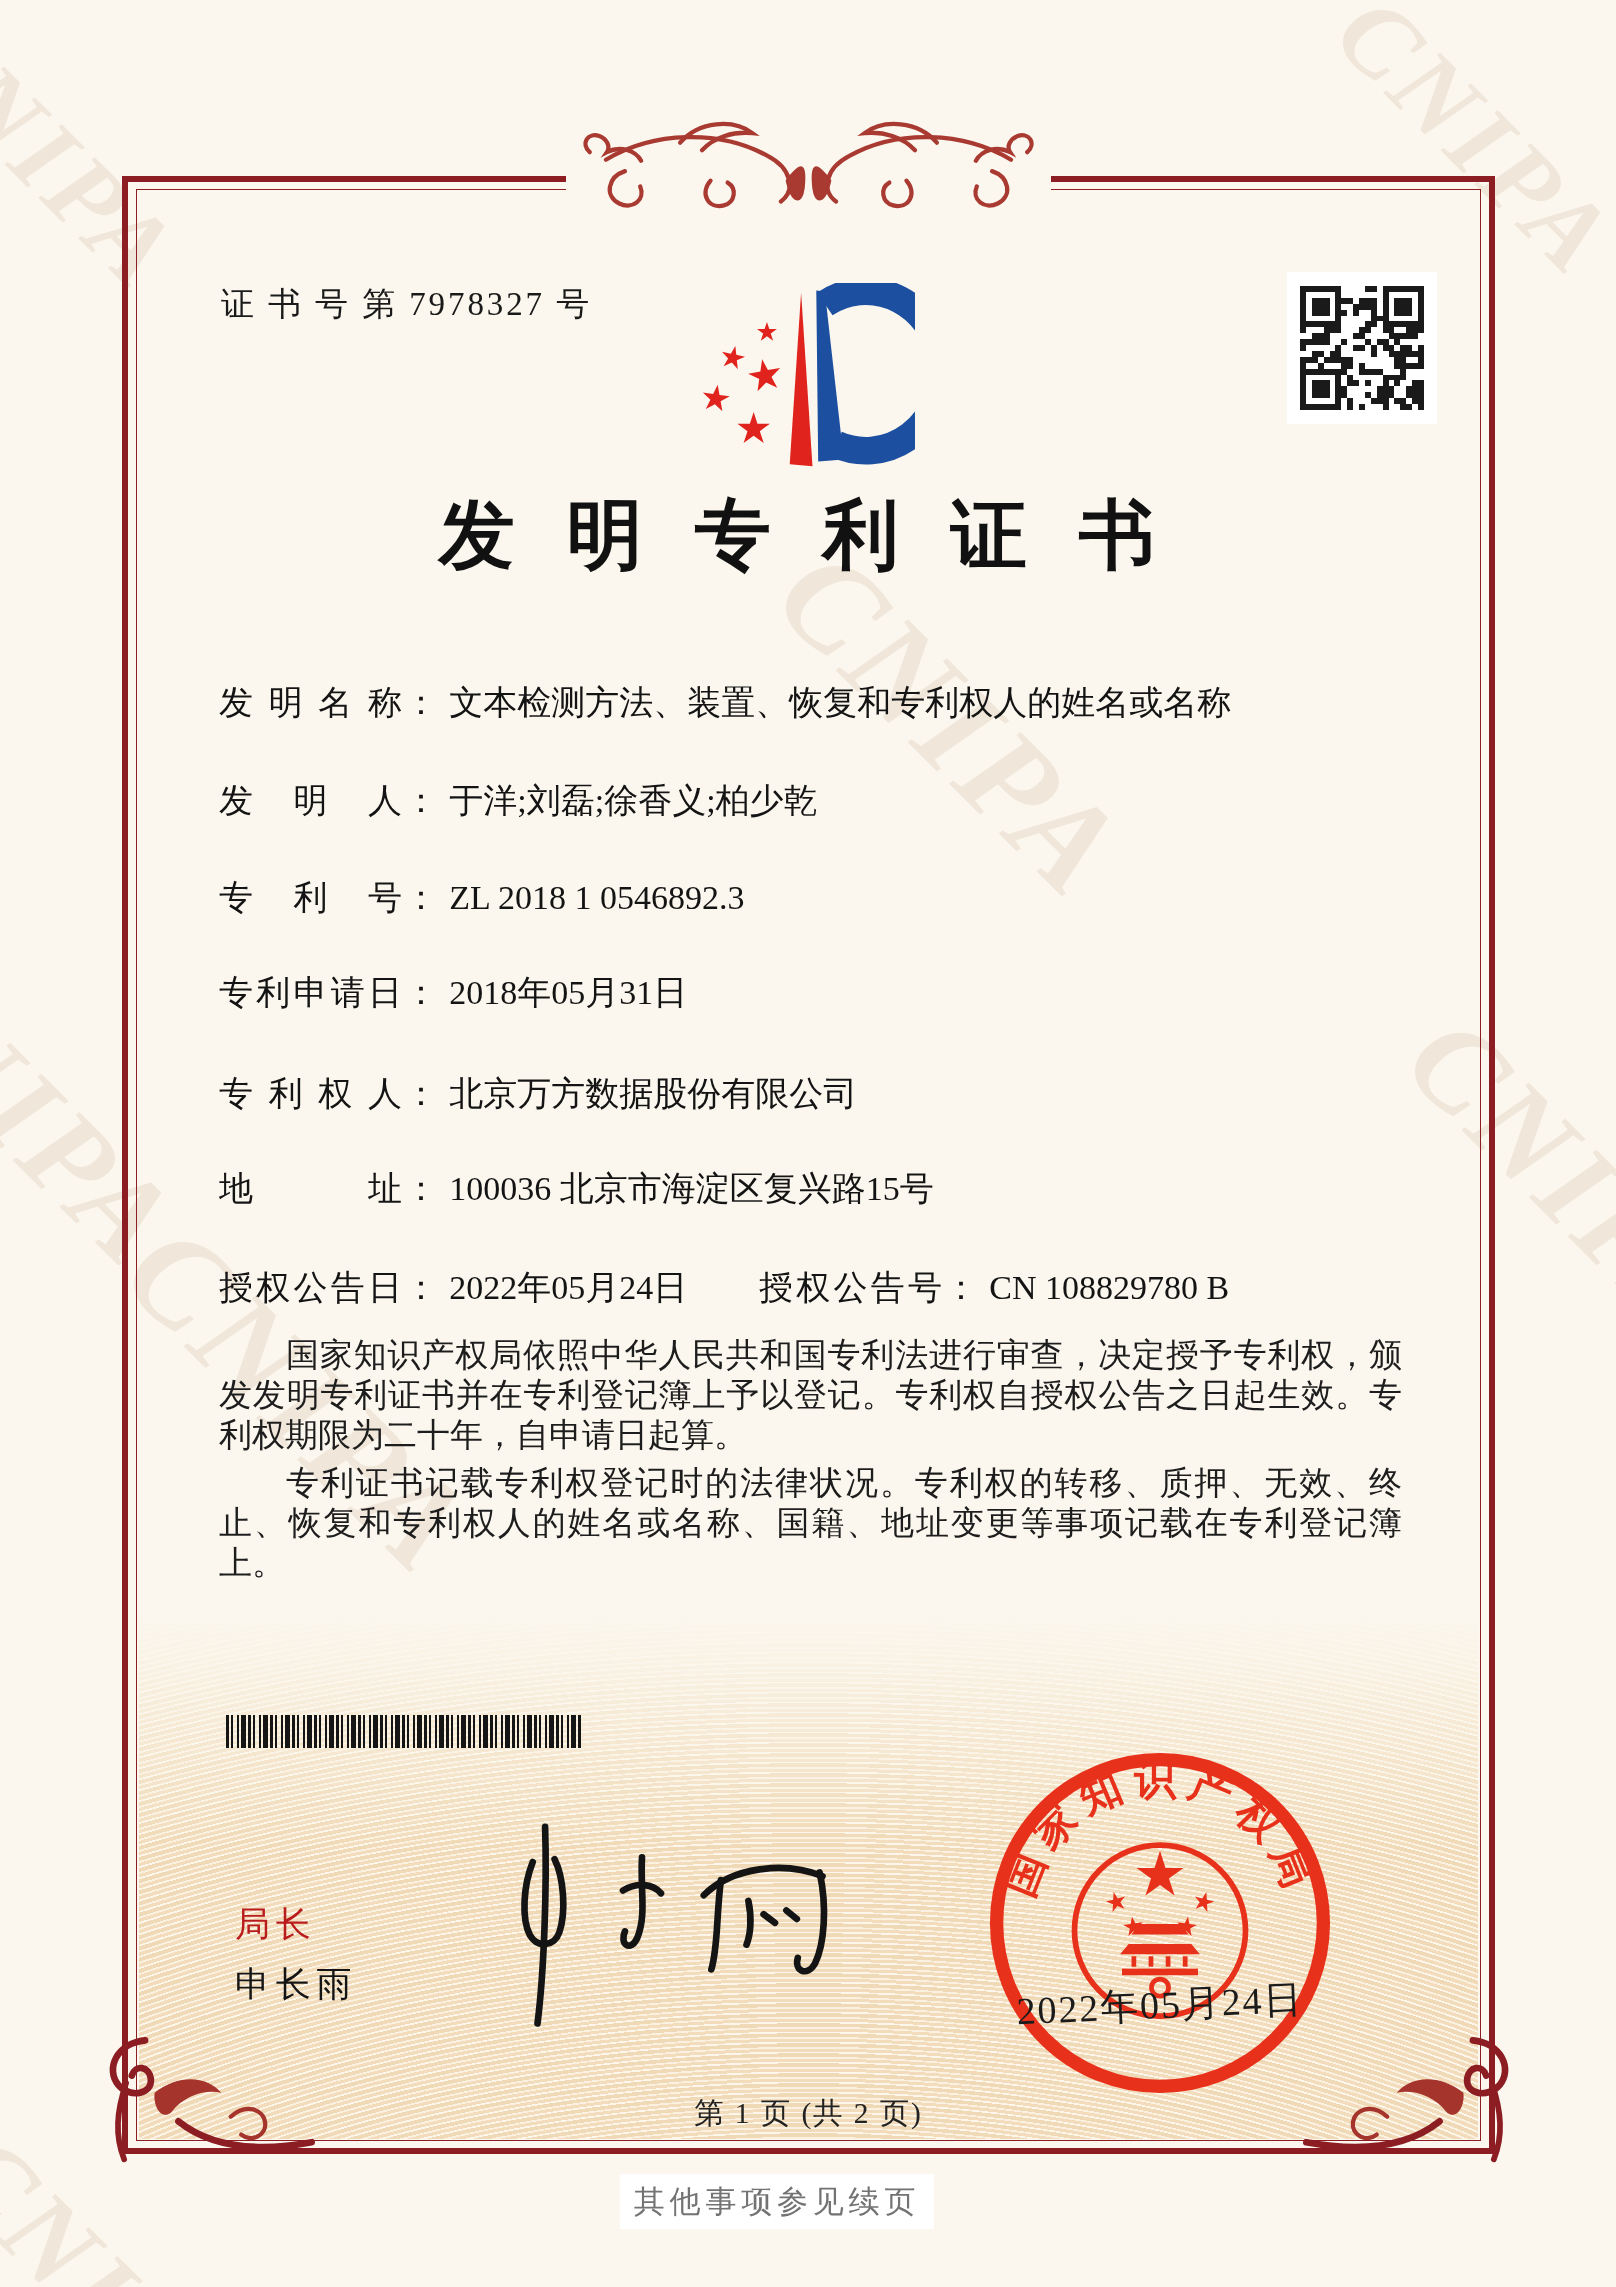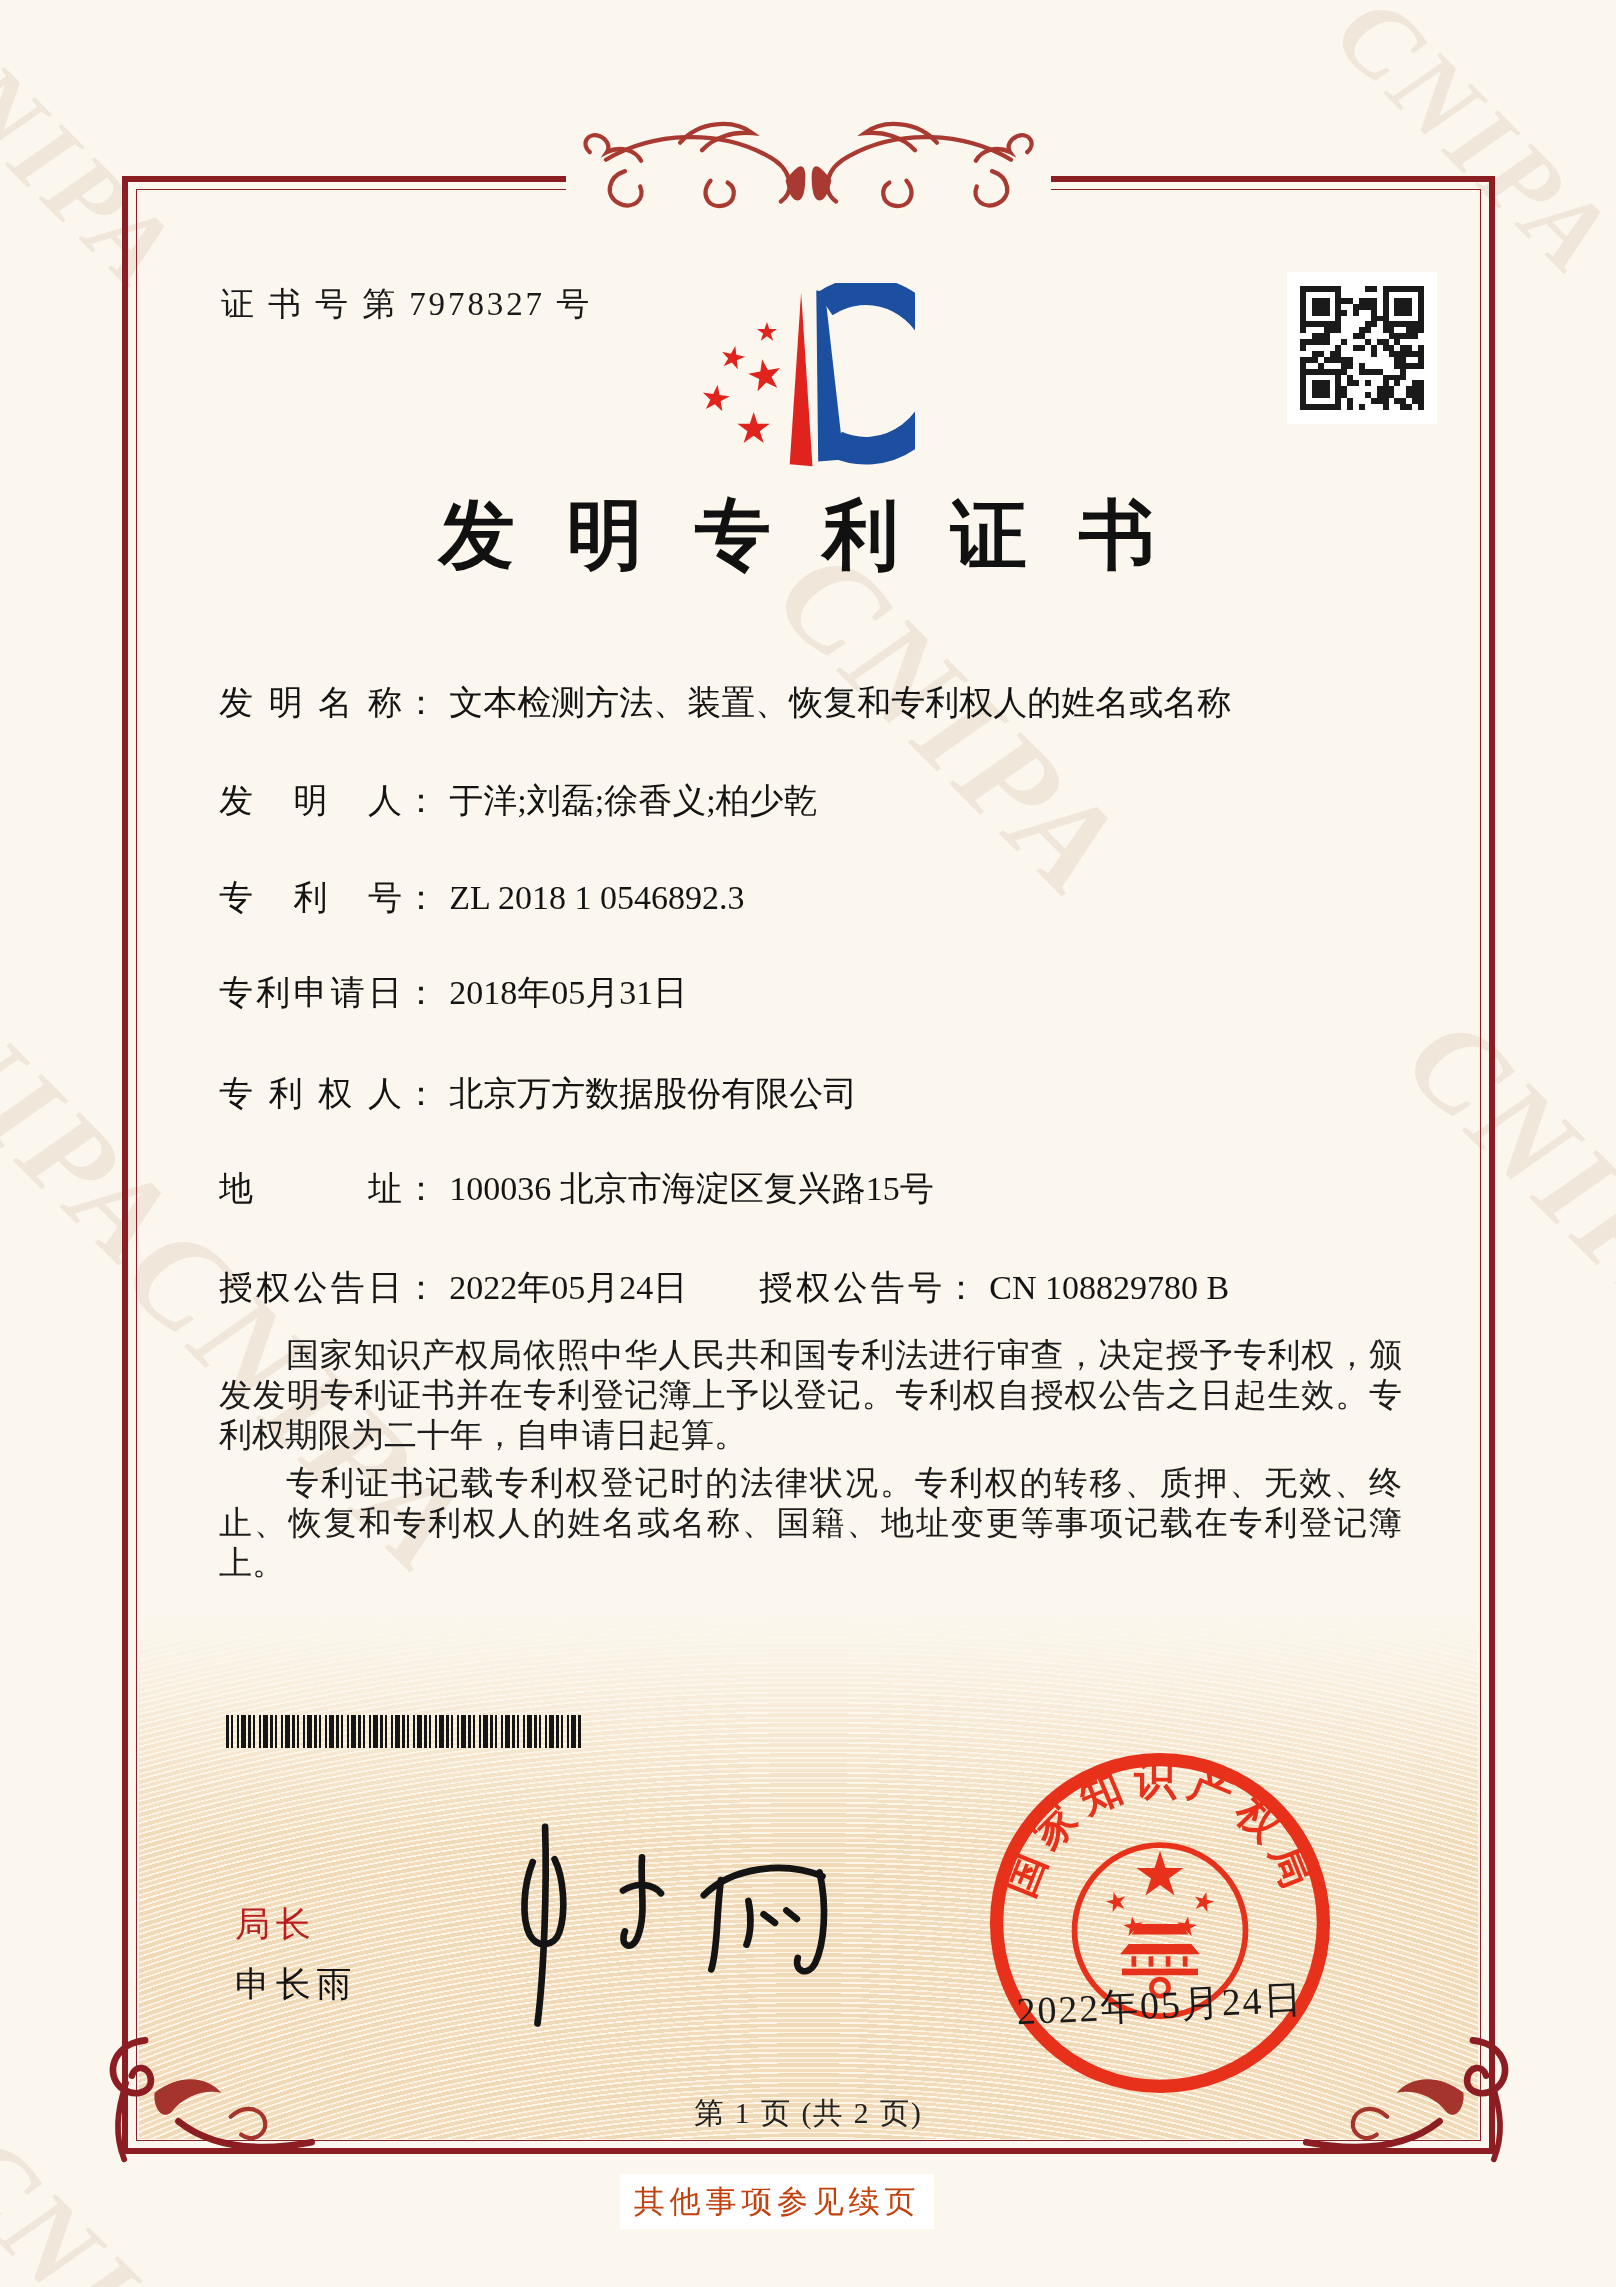--- a/index.html
+++ b/index.html
@@ -53,21 +53,21 @@
   .sig-name{position:absolute;left:235px;top:1961px;font-size:35px;color:#141414;letter-spacing:5.7px;}
   .sig-svg{position:absolute;left:490px;top:1819px;}
 
   .seal-svg{position:absolute;left:989px;top:1752px;}
   .seal-date{position:absolute;left:989px;top:1980px;width:342px;text-align:center;
       font-size:38px;color:#1b1b1b;transform:rotate(-2.5deg);letter-spacing:1.9px;z-index:4;}
 
   .pagenum{position:absolute;left:122px;top:2094px;width:1373px;text-align:center;
       font-size:29.5px;color:#222;letter-spacing:1.9px;}
   .footnote{position:absolute;left:620px;top:2174px;width:314px;height:55px;background:#ffffff;
-      line-height:55px;text-align:center;font-size:31px;color:#c2410c;letter-spacing:4.8px;}
+      line-height:55px;text-align:center;font-size:31px;color:#737373;letter-spacing:4.8px;}
 
   .ornament-top{position:absolute;left:566px;top:112px;background:#fbf7ee;z-index:3;}
   .corner{position:absolute;z-index:3;}
 </style>
 </head>
 <body>
 
 <div class="page">
 
   <span class="wm" style="left:-38px;top:-14.3px;font-size:105px;">CNIPA</span>

